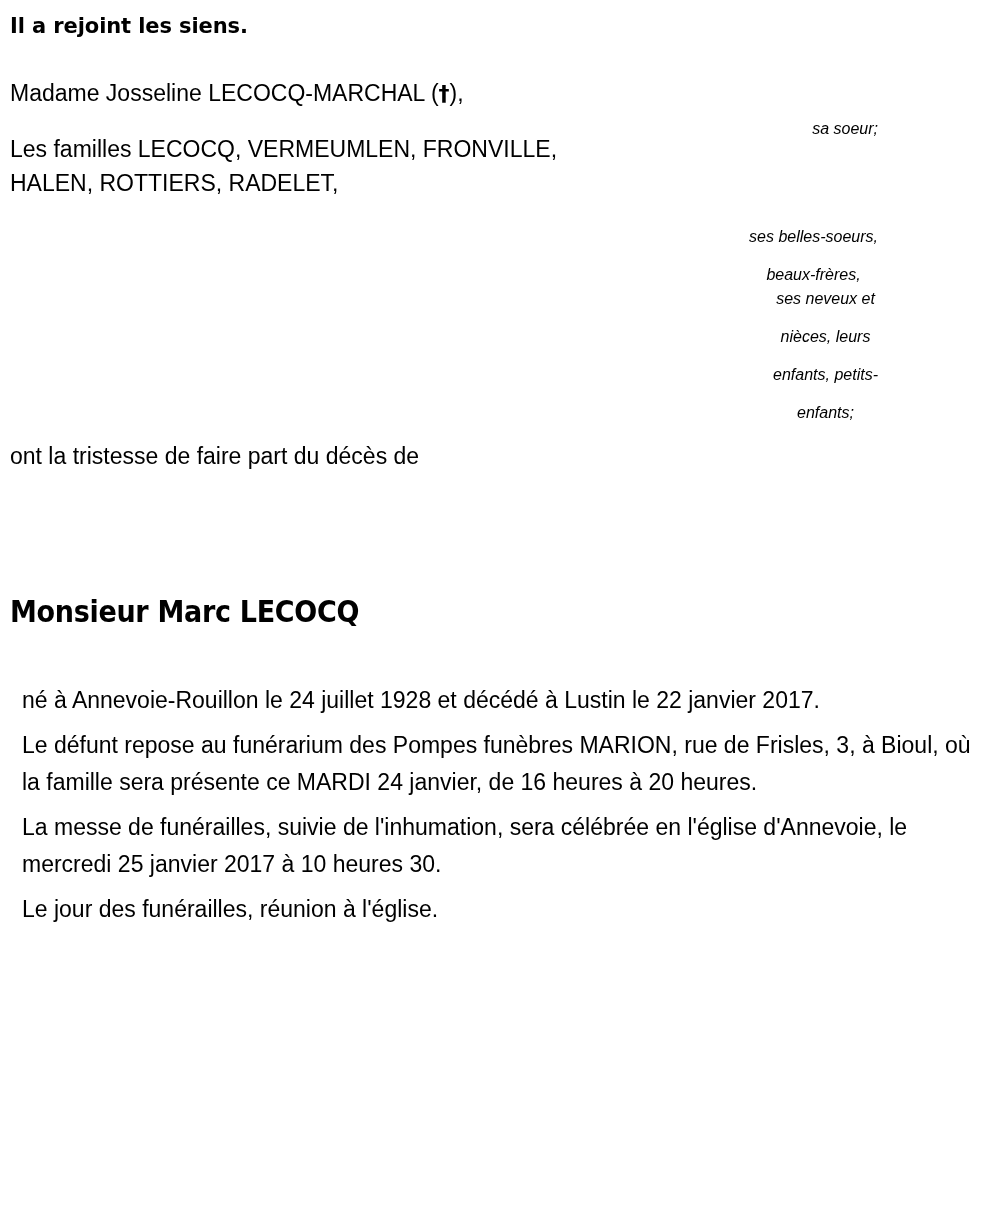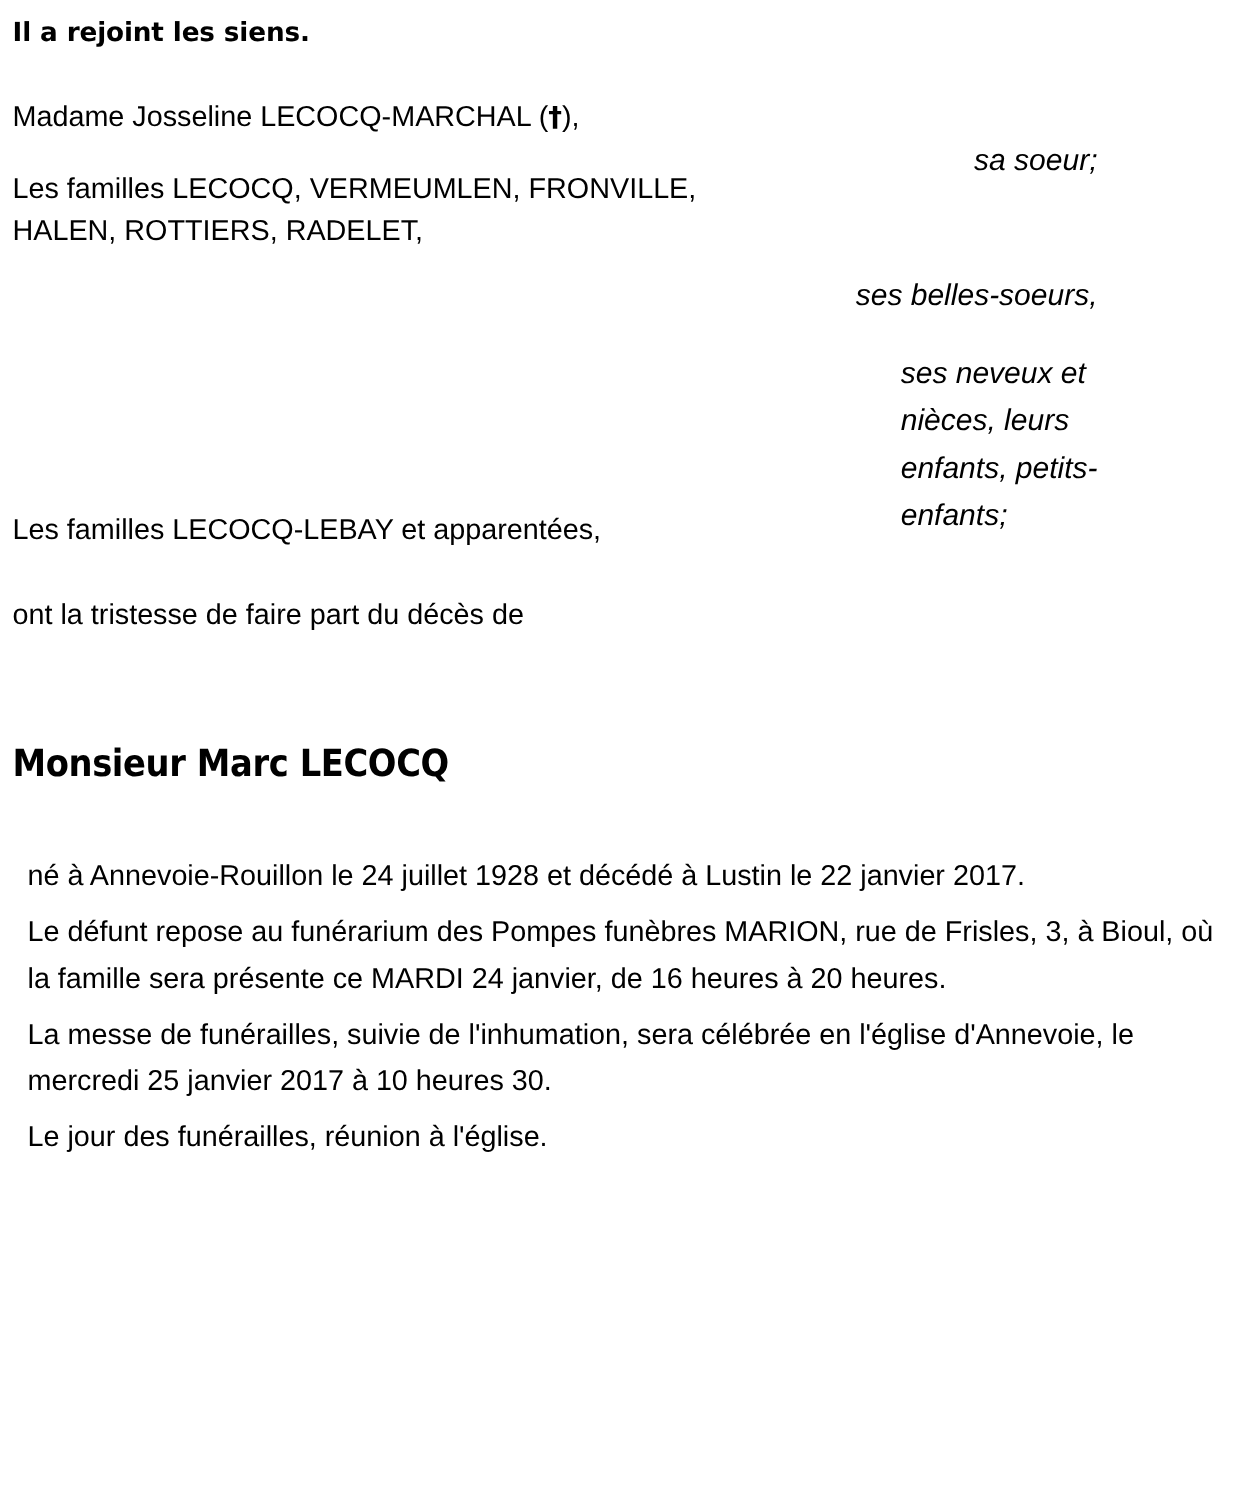--- a/index.html
+++ b/index.html
@@ -55,23 +55,24 @@
   .gap-lg { height: 46px; }
 
   .dagger {
     font-family: "DejaVu Sans", sans-serif;
     font-weight: bold;
     font-size: 22px;
   }
   .relation-line {
     font-family: "Liberation Sans", sans-serif;
     font-style: italic;
-    font-size: 24px;
+    font-size: 16px;
     line-height: 38px;
     white-space: nowrap;
+    text-align: center;
   }
   .rel-soeur   { position: absolute; right: 10px; top: 110px; }
   .rel-group-a { position: absolute; right: 10px; top: 218px; }
   .rel-group-b { position: absolute; right: 10px; top: 280px; }
 
   
   .deceased-name {
     position: absolute;
     left: 10px;
     top: 591px;
@@ -128,33 +129,33 @@
     <div class="survivor-line">Les familles LECOCQ, VERMEUMLEN, FRONVILLE,</div>
 
     <div class="survivor-line">HALEN, ROTTIERS, RADELET,</div>
 
     <div class="gap-lg"></div>
     <div class="gap-lg"></div>
     <div class="gap-lg"></div>
     <div class="gap-lg"></div>
     <div class="gap-sm"></div>
 
-    <div class="survivor-line">Les familles LECOCQ-LEBAY et apparentées,</div>
 
     <div class="gap-md"></div>
 
     <div class="survivor-line">ont la tristesse de faire part du décès de</div>
   </div>
 
   <div class="rel-soeur">
     <div class="relation-line">sa soeur;</div>
   </div>
 
   <div class="rel-group-a">
     <div class="relation-line">ses belles-soeurs,</div>
+    <div class="relation-line">beaux-frères,</div>
   </div>
 
   <div class="rel-group-b">
     <div class="relation-line">ses neveux et</div>
     <div class="relation-line">nièces, leurs</div>
     <div class="relation-line">enfants, petits-</div>
     <div class="relation-line">enfants;</div>
   </div>
 
   <div class="deceased-name">Monsieur Marc LECOCQ</div>

